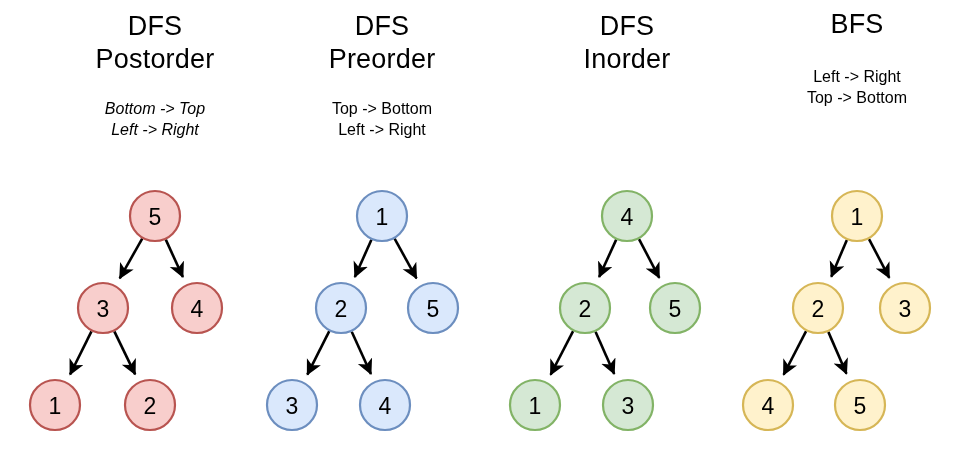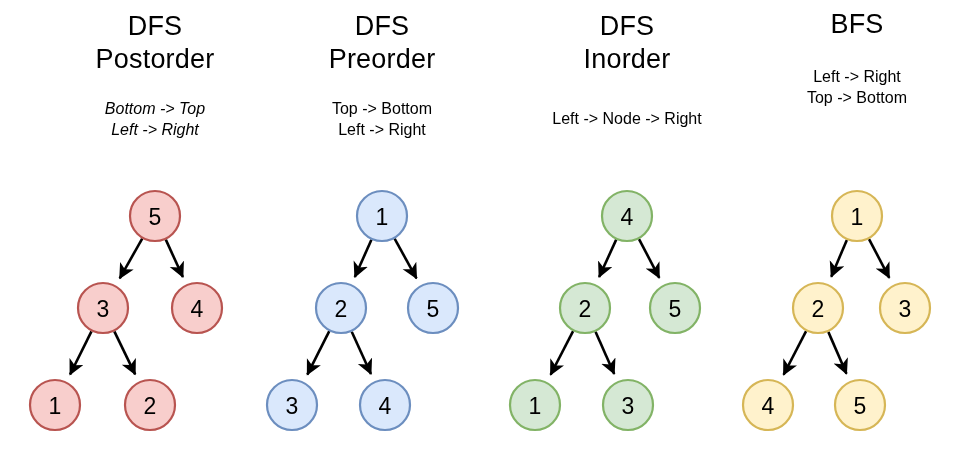--- a/index.html
+++ b/index.html
@@ -196,21 +196,20 @@
       </div>
       <div class="column" style="left: 242px; width: 280px;">
         <div class="col-head col-title" style="top: 10px;">DFS
 Preorder</div>
         <div class="col-head col-sub" style="top: 98px;">Top -&gt; Bottom
 Left -&gt; Right</div>
       </div>
       <div class="column" style="left: 487px; width: 280px;">
         <div class="col-head col-title" style="top: 10px;">DFS
 Inorder</div>
-        <div class="col-head col-sub" style="top: 108px;">Left -&gt; Node -&gt; Right</div>
       </div>
       <div class="column" style="left: 717px; width: 280px;">
         <div class="col-head col-title" style="top: 8px;">BFS</div>
         <div class="col-head col-sub" style="top: 66px;">Left -&gt; Right
 Top -&gt; Bottom</div>
       </div>
     </div>
 </div>
 
 </body></html>

